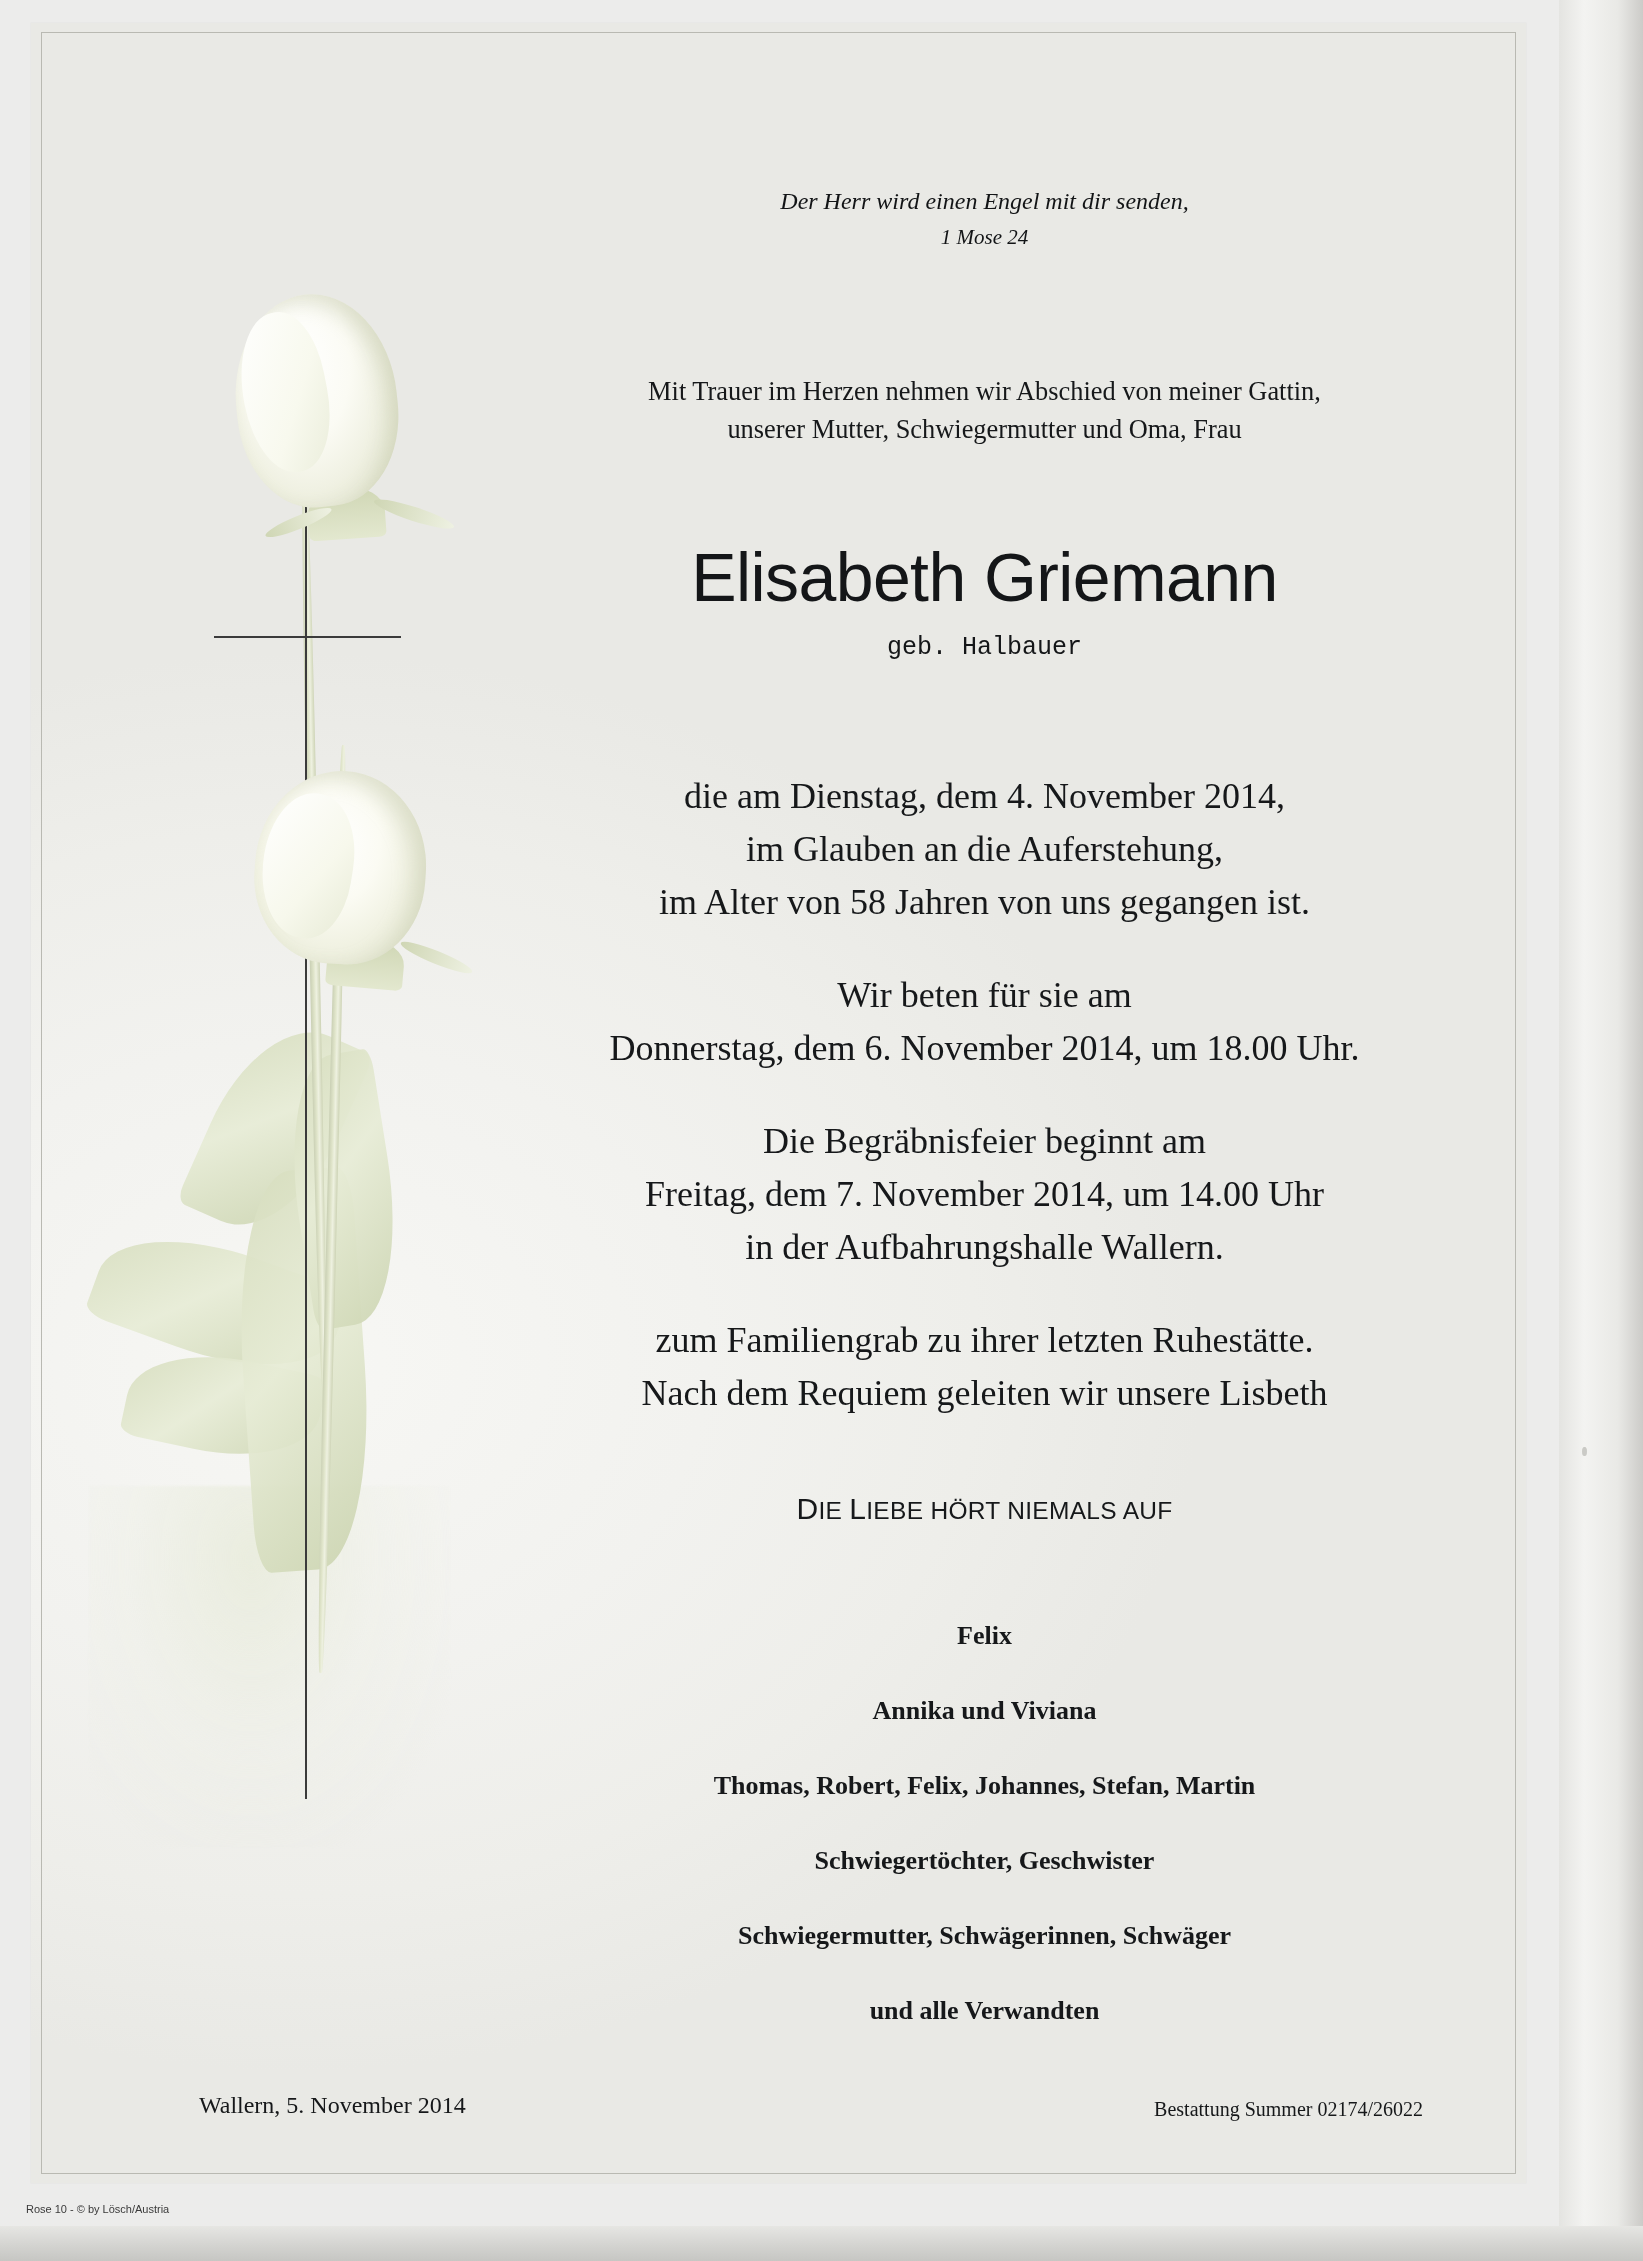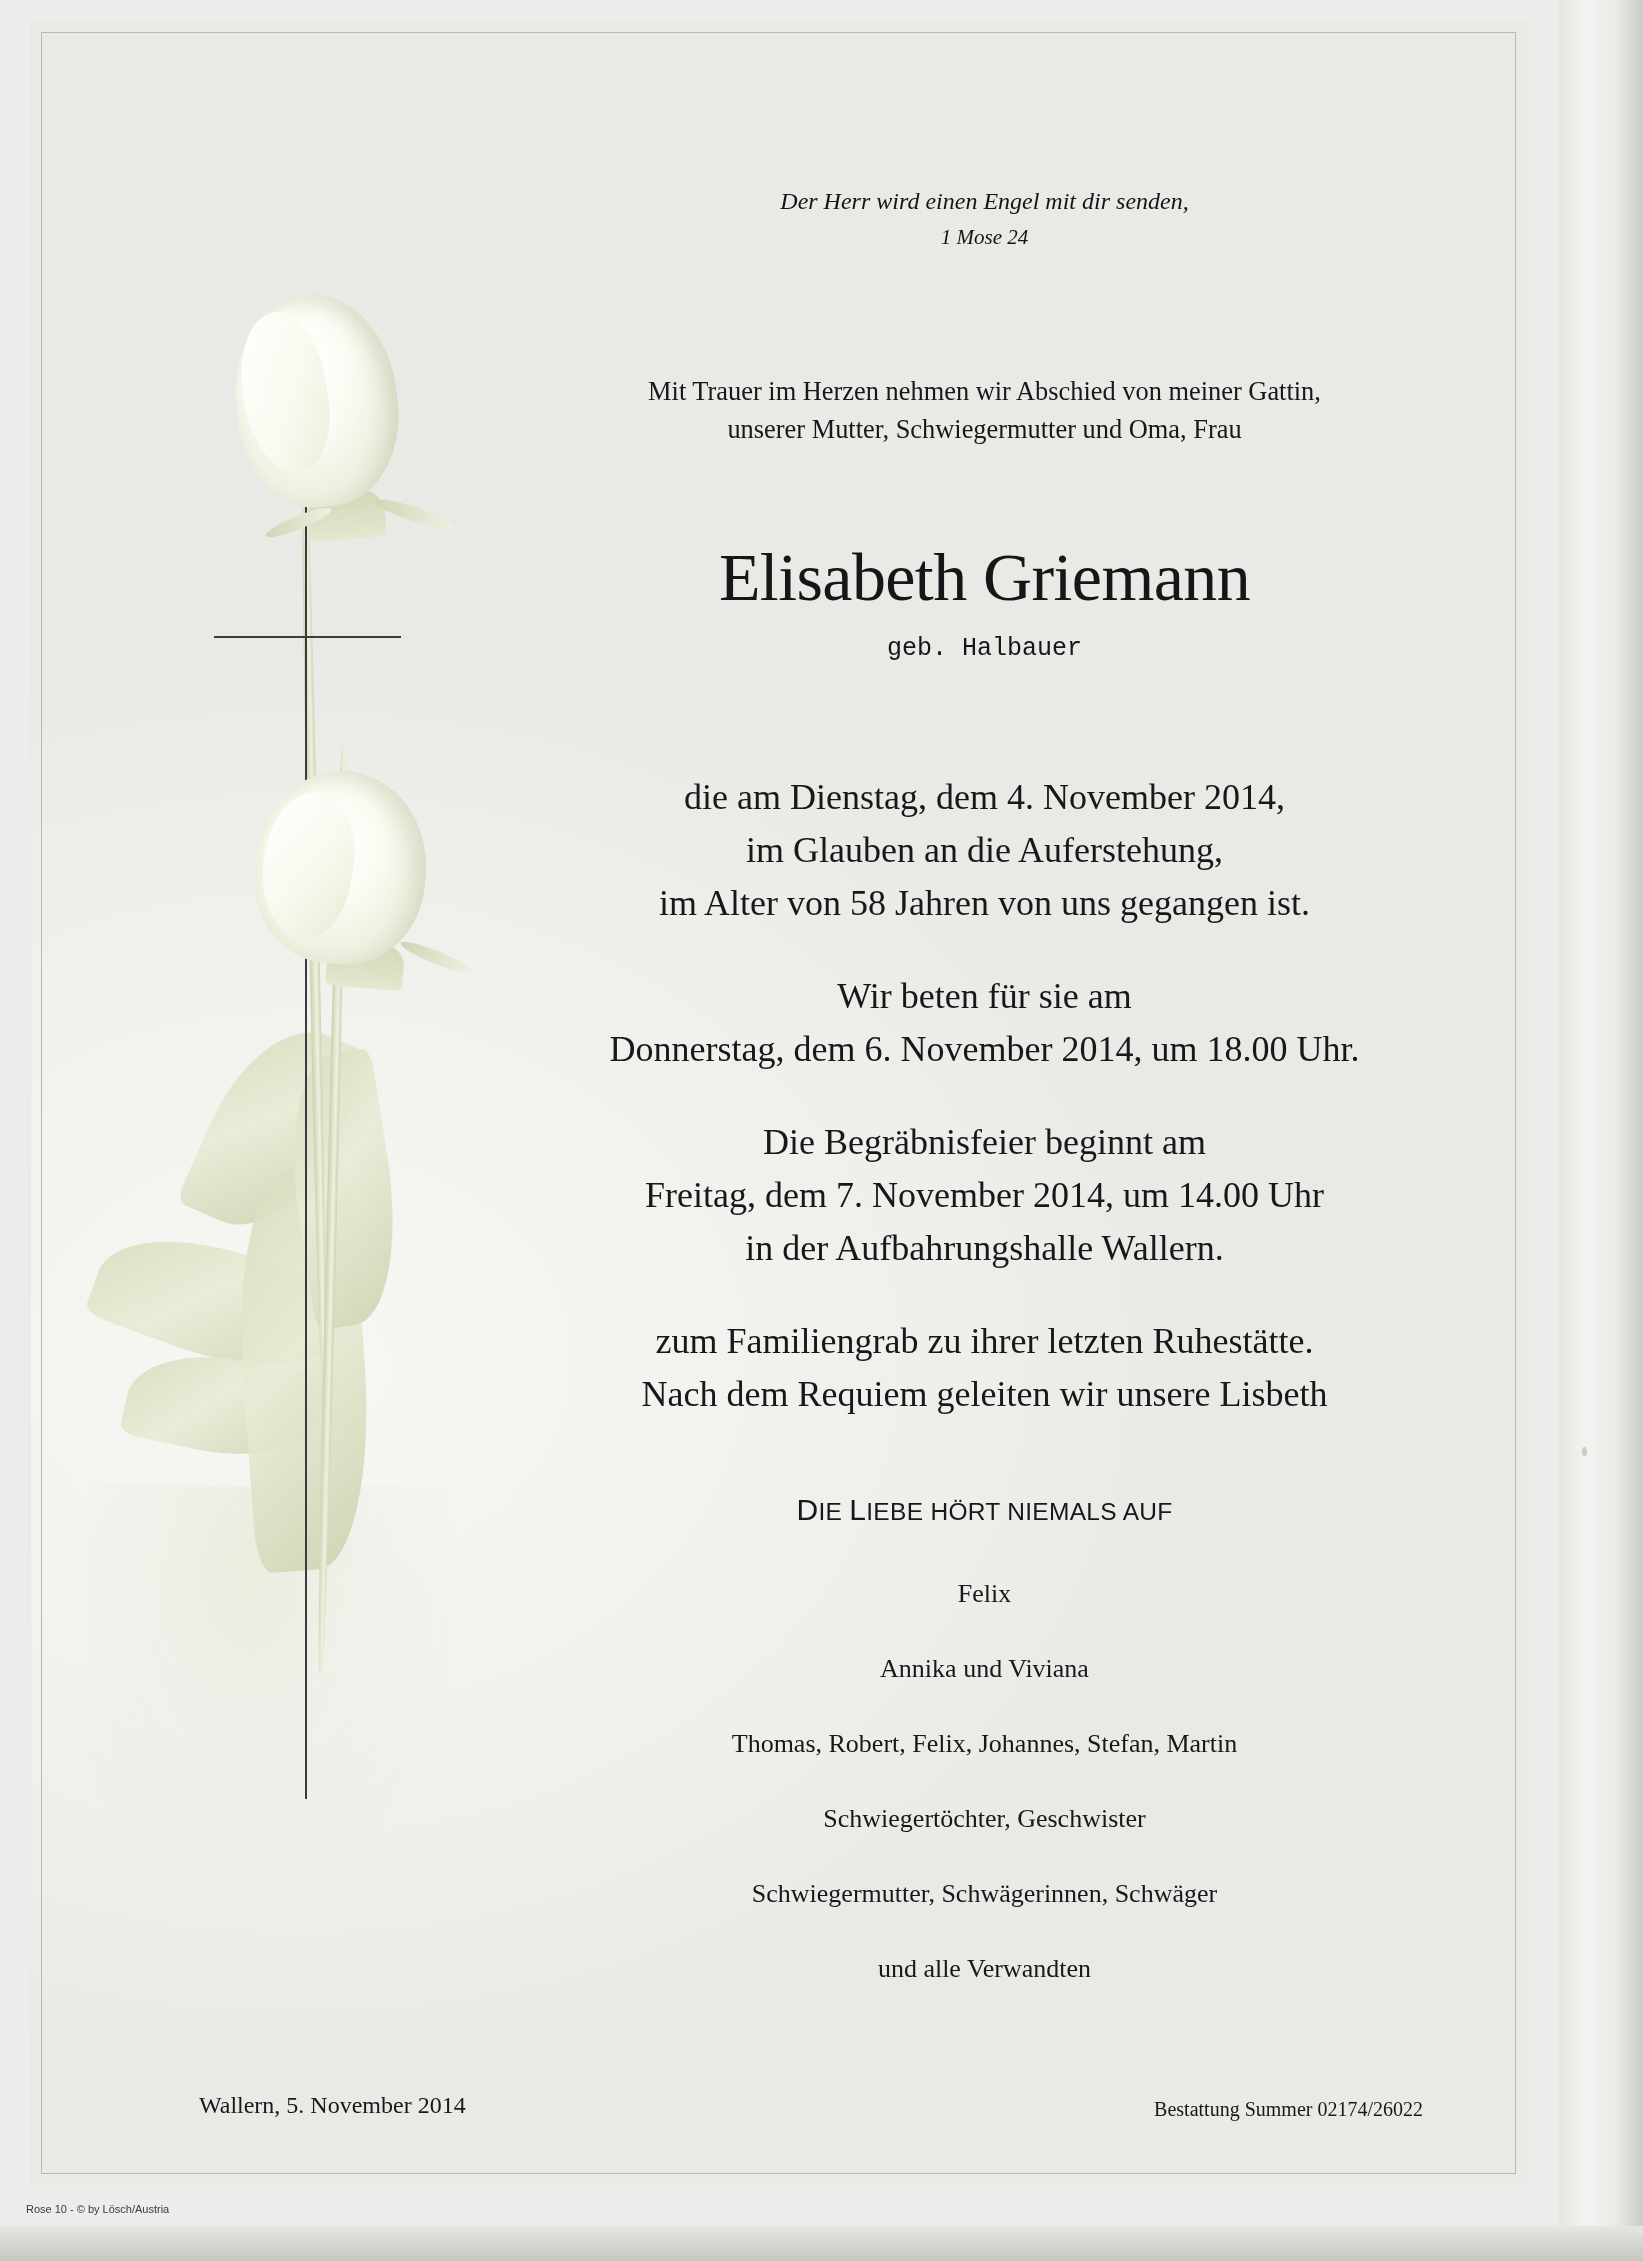--- a/index.html
+++ b/index.html
@@ -192,21 +192,21 @@
   }
 
   .intro {
     margin-top: 119px;
     font-size: 26.4px;
     line-height: 1.45;
   }
 
   .name {
     margin-top: 90px;
-    font-family: Liberation Serif, serif;
+    font-family: Liberation Sans, sans-serif;
     font-size: 68px;
     font-weight: 400;
     letter-spacing: -0.6px;
     color: #141618;
   }
   .maiden {
     margin-top: 17px;
     font-family: Liberation Mono, monospace;
     font-size: 25px;
     color: #141618;
@@ -223,22 +223,22 @@
 
   .motto {
     margin-top: 72px;
     font-family: "Liberation Sans", sans-serif;
     font-size: 24.5px;
     letter-spacing: 0.3px;
   }
   .motto .caps-lg { font-size: 30px; }
 
   .family {
-    margin-top: 54px;
-    font-weight: normal;
+    margin-top: 97px;
+    font-weight: bold;
     font-size: 26px;
     line-height: 1.0;
   }
   .family div { margin-bottom: 49px; }
   .family div:last-child { margin-bottom: 0; }
 
   
   .footer-left {
     position: absolute;
     left: 168px;

